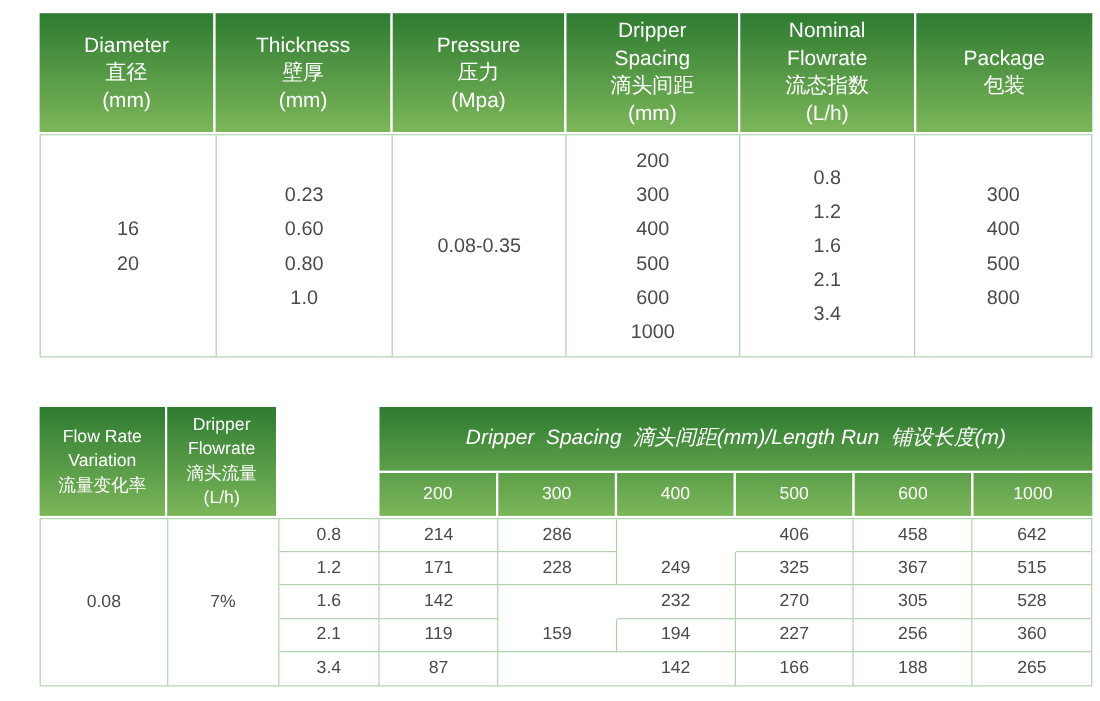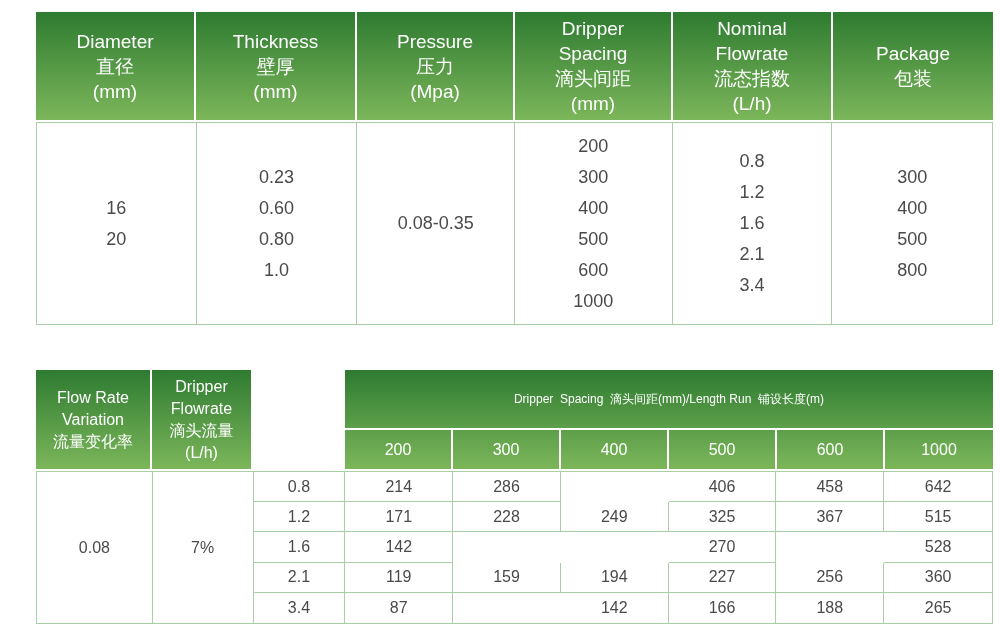--- a/index.html
+++ b/index.html
@@ -46,22 +46,23 @@
   .t2-header {
     grid-template-columns:116fr 101fr 92fr 108fr 108fr 108fr 108fr 108fr 108fr;
     grid-template-rows:60px 39px;
     height:99px;
   }
   .t2-header .tall { grid-row:1/3; font-size:16px; line-height:22px; padding:0 8px; }
   .t2-span {
     grid-column:4/10; grid-row:1;
     background:linear-gradient(to bottom,#2e7b31 0%,#5d9f4a 100%);
     border-bottom:2px solid #ffffff;
-    font-size:12px; line-height:20px;
+    font-size:19px; line-height:20px;
     white-space:pre;
+    font-style:italic;
   }
   .t2-sub {
     grid-row:2;
     background:linear-gradient(to bottom,#5d9f4a 0%,#7cb65a 100%);
     font-size:16px;
   }
   .t2-body {
     grid-template-columns:116fr 101fr 92fr 108fr 108fr 108fr 108fr 108fr 108fr;
     grid-template-rows:repeat(5,1fr);
     height:153px;
@@ -179,21 +180,23 @@
       <div class="bcell br bb" style="grid-column:3;grid-row:2">1.2</div>
       <div class="bcell br bb" style="grid-column:4;grid-row:2">171</div>
       <div class="bcell br bb" style="grid-column:5;grid-row:2">228</div>
       <div class="bcell br bb" style="grid-column:6;grid-row:2">249</div>
       <div class="bcell br bb" style="grid-column:7;grid-row:2">325</div>
       <div class="bcell br bb" style="grid-column:8;grid-row:2">367</div>
       <div class="bcell bb" style="grid-column:9;grid-row:2">515</div>
 
       <div class="bcell br bb" style="grid-column:3;grid-row:3">1.6</div>
       <div class="bcell br bb" style="grid-column:4;grid-row:3">142</div>
+      <div class="bcell br bb" style="grid-column:6;grid-row:3">232</div>
       <div class="bcell br bb" style="grid-column:7;grid-row:3">270</div>
+      <div class="bcell br bb" style="grid-column:8;grid-row:3">305</div>
       <div class="bcell bb" style="grid-column:9;grid-row:3">528</div>
 
       <div class="bcell br bb" style="grid-column:3;grid-row:4">2.1</div>
       <div class="bcell br bb" style="grid-column:4;grid-row:4">119</div>
       <div class="bcell br bb" style="grid-column:5;grid-row:4">159</div>
       <div class="bcell br bb" style="grid-column:6;grid-row:4">194</div>
       <div class="bcell br bb" style="grid-column:7;grid-row:4">227</div>
       <div class="bcell br bb" style="grid-column:8;grid-row:4">256</div>
       <div class="bcell bb" style="grid-column:9;grid-row:4">360</div>
 

